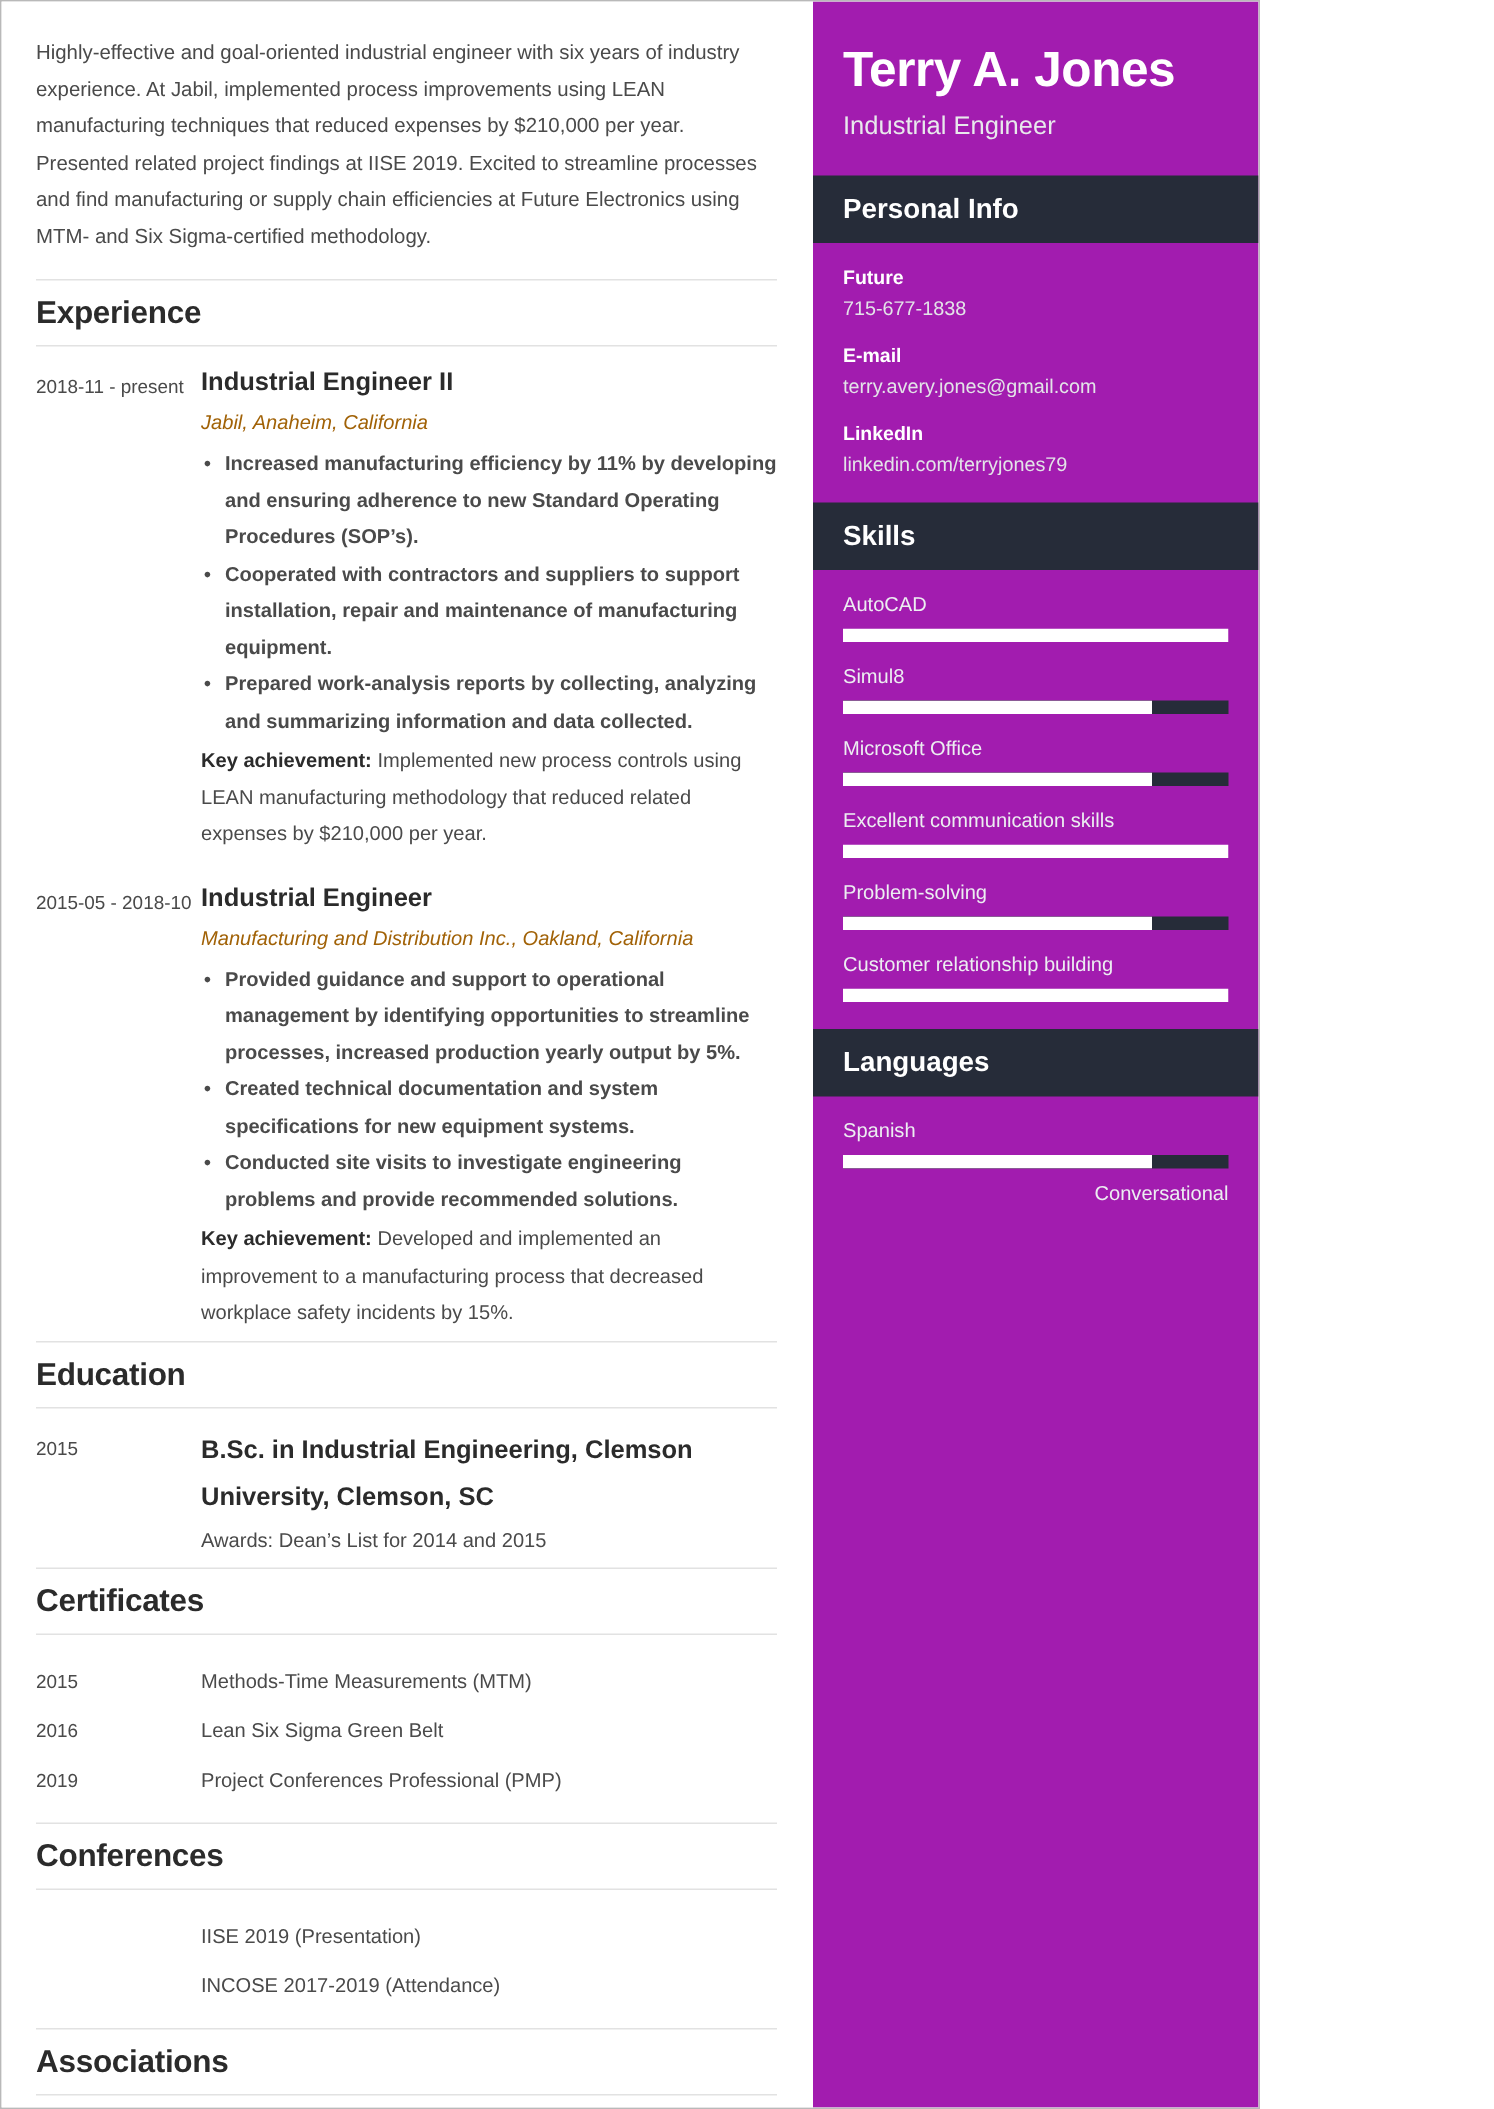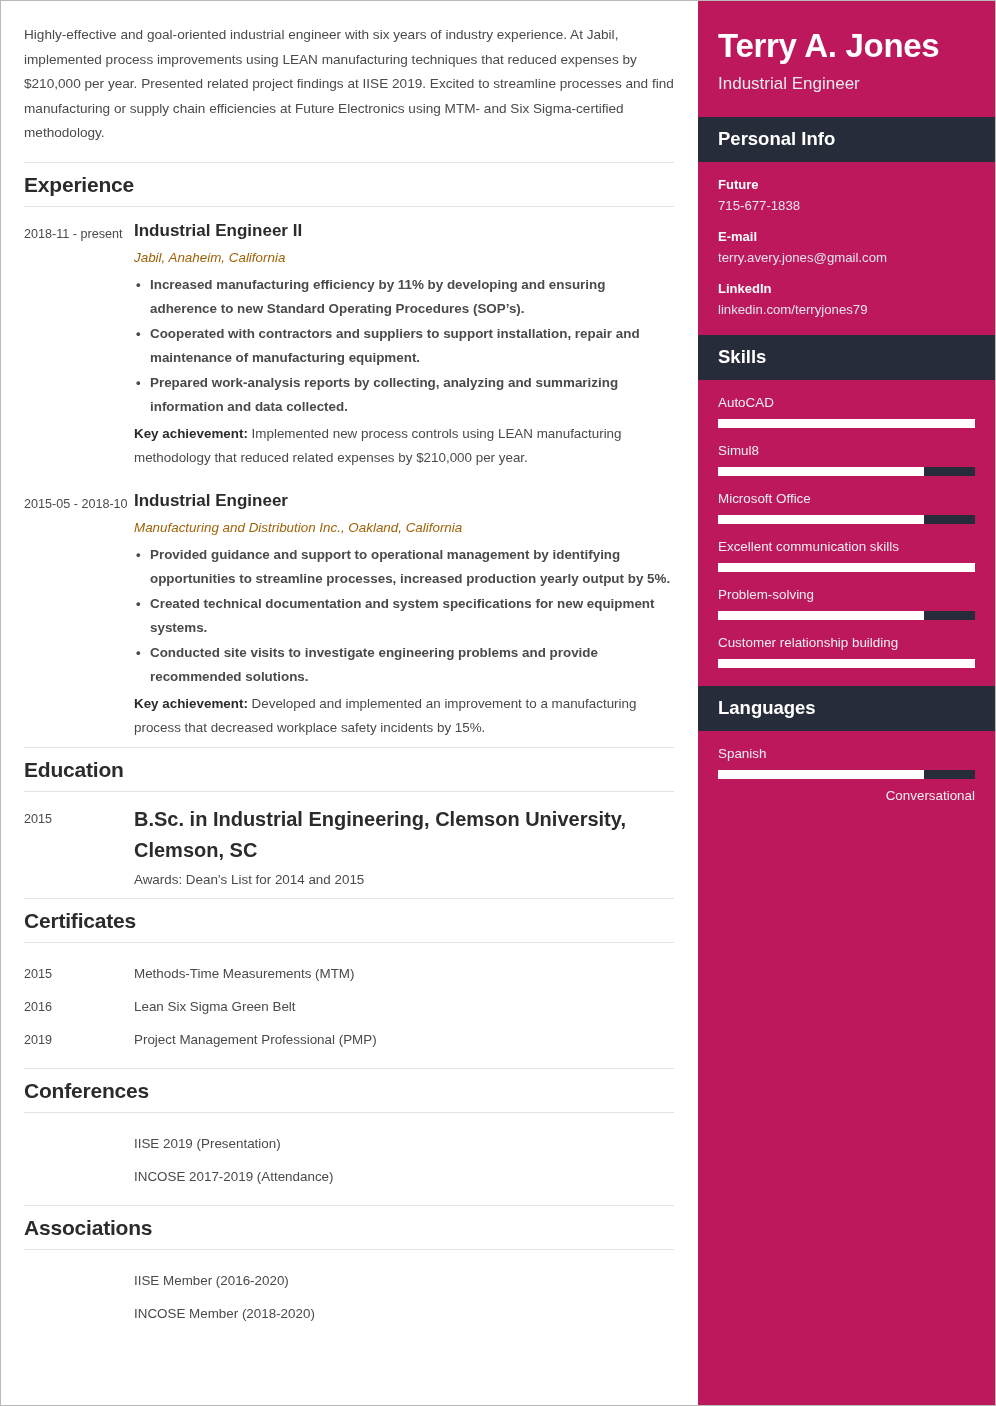--- a/index.html
+++ b/index.html
@@ -1,21 +1,21 @@
 <!DOCTYPE html>
 <html><head>
 <meta charset="utf-8">
 <style>
   html,body{margin:0;padding:0;background:#ffffff;}
   body{
     font-family:"Liberation Sans", sans-serif;
     -webkit-font-smoothing:antialiased;
   }
   .page{
-    width:996px;
+    width:840px;
     height:1406px;
     box-sizing:border-box;
     border:1px solid #b9b9b9;
     background:#ffffff;
     display:flex;
     overflow:hidden;
     position:relative;
   }
   
   .main{
@@ -95,21 +95,21 @@
   }
   .key-ach{
     font-size:13.4px;
     line-height:24.5px;
     color:#4a4a4a;
     margin:0;
   }
   .key-ach b{ color:#2b2b2b; }
   .edu-title{
     margin:0 0 2px 0;
-    font-size:20px;
+    font-size:17px;
     line-height:31px;
     font-weight:bold;
     color:#2b2b2b;
   }
   .edu-awards{
     font-size:13.4px;
     line-height:24px;
     color:#4a4a4a;
     margin:0;
   }
@@ -126,21 +126,21 @@
     font-size:12.6px;
   }
   .simple-row .txt{ flex:1 1 auto; }
   .list-pad-top{ padding-top:14px; }
   .list-pad-bot{ padding-bottom:12px; }
 
   
   .sidebar{
     width:297px;
     flex:0 0 297px;
-    background:#be185d;
+    background:#a21caf;
     color:#ffffff;
     box-sizing:border-box;
   }
   .sb-top{ padding:24px 20px 22px 20px; }
   .sb-name{
     margin:0;
     font-size:33px;
     line-height:42px;
     font-weight:bold;
     letter-spacing:-0.3px;
@@ -271,21 +271,21 @@
         <div class="simple-row">
           <div class="dates">2015</div>
           <div class="txt">Methods-Time Measurements (MTM)</div>
         </div>
         <div class="simple-row">
           <div class="dates">2016</div>
           <div class="txt">Lean Six Sigma Green Belt</div>
         </div>
         <div class="simple-row">
           <div class="dates">2019</div>
-          <div class="txt">Project Management Professional (PMP)</div>
+          <div class="txt">Project Conferences Professional (PMP)</div>
         </div>
       </div>
     </div>
 
     <div class="section">
       <div class="sec-head">
         <h2>Conferences</h2>
       </div>
       <div class="list-pad-top list-pad-bot">
         <div class="simple-row">

